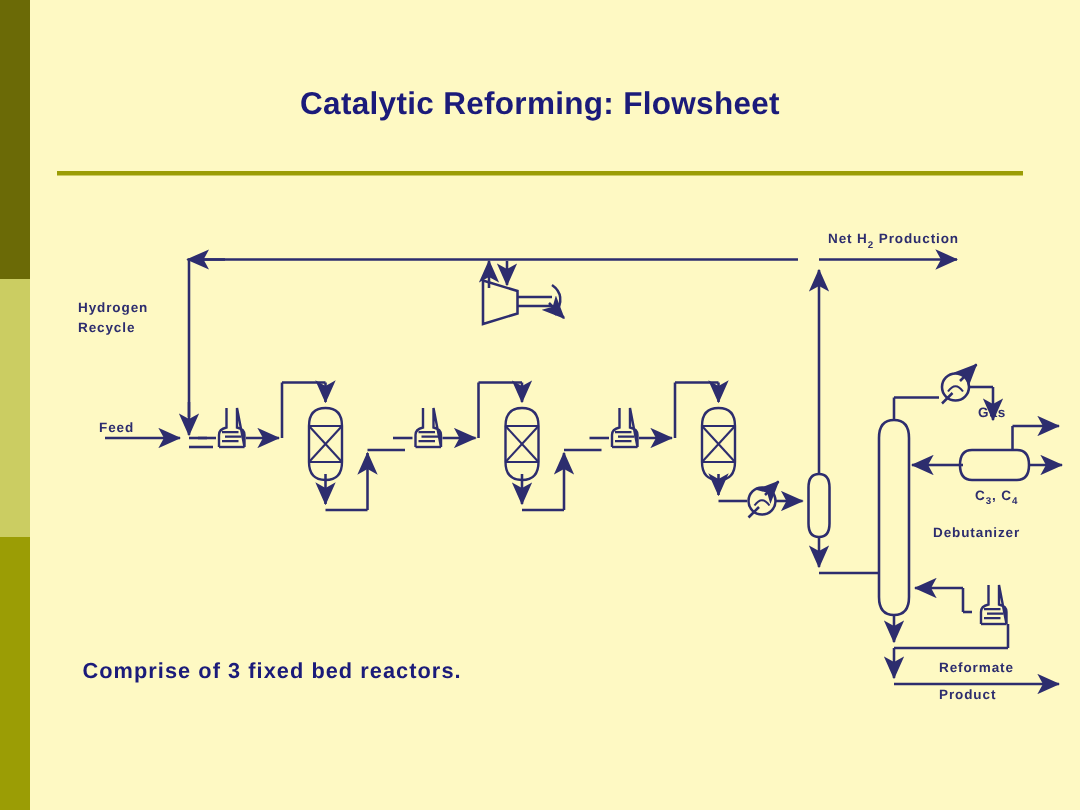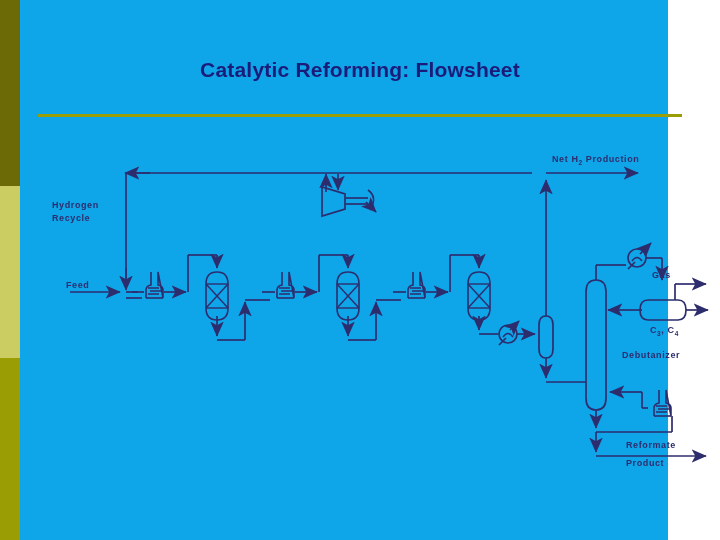--- a/index.html
+++ b/index.html
@@ -5,22 +5,22 @@
   html,body{margin:0;padding:0;}
   body{
     width:720px;height:540px;
     background:#ffffff;
     font-family:"Liberation Sans", sans-serif;
     overflow:hidden;
     position:relative;
   }
   #slide{
     position:absolute;inset:0;
-    width:668px;height:540px;
-    background:#0ea5e9;
+    width:720px;height:540px;
+    background:#fef9c3;
   }
   
   .sidebar{
     position:absolute;left:0;top:0;width:20px;height:540px;
   }
   .band{position:absolute;left:0;width:20px;}
   .band-top{top:0;height:186px;background:#6b6a06;}
   .band-mid{top:186px;height:172px;background:#cbcd62;}
   .band-bot{top:358px;height:182px;background:#9b9d05;}
 
@@ -68,20 +68,21 @@
 
   <div class="sidebar">
     <div class="band band-top"></div>
     <div class="band band-mid"></div>
     <div class="band band-bot"></div>
   </div>
 
   <div class="title">Catalytic Reforming: Flowsheet</div>
   <div class="title-rule"></div>
 
+  <div class="bullet-text">Comprise of 3 fixed bed reactors.</div>
 
   <div class="flowsheet">
   <svg width="680" height="350" viewBox="0 0 680 350" xmlns="http://www.w3.org/2000/svg">
     <defs>
       <marker id="ar" markerWidth="9" markerHeight="8" refX="8.5" refY="4" orient="auto">
         <path d="M0,0 L9,4 L0,8 L2.2,4 Z" fill="#2d2d6e"></path>
       </marker>
       <g id="heater">
         <path d="M4,14 L4,6 Q4,2 9,1 L9,-12 M16,-12 L16,1 Q21,2 21,6 L21,14 Z" fill="none" stroke="#2d2d6e" stroke-width="1.6"></path>
         <path d="M4,14 L21,14" stroke="#2d2d6e" stroke-width="1.6"></path>

